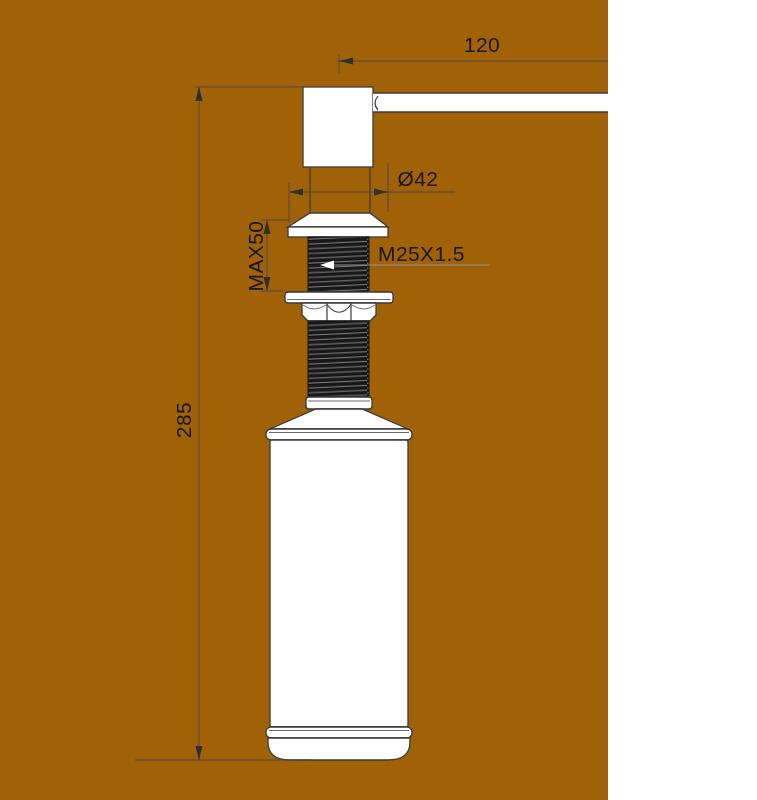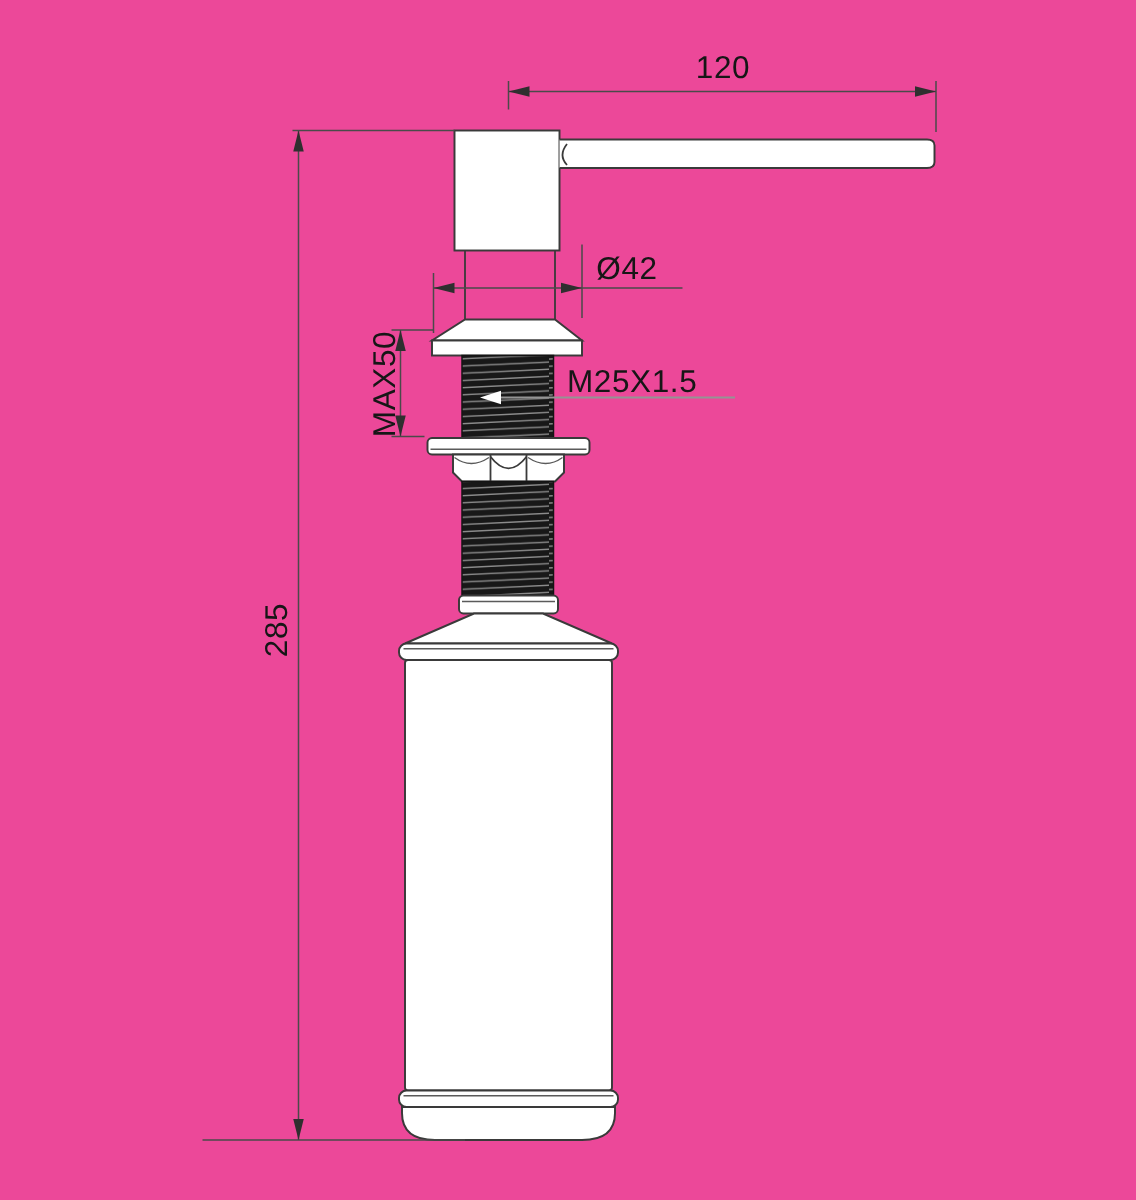--- a/index.html
+++ b/index.html
@@ -1,16 +1,16 @@
 <!DOCTYPE html>
 <html><head>
 <meta charset="utf-8">
 <style>
   html,body{margin:0;padding:0;background:#ffffff;}
-  .canvas{position:relative;width:757px;height:800px;background:#ec4899;overflow:hidden;}
+  .canvas{position:relative;width:608px;height:800px;background:#a16207;overflow:hidden;}
   svg{display:block;}
   text{font-family:"Liberation Sans",sans-serif;fill:#161616;}
   .dimtext{font-size:21px;letter-spacing:0.4px;}
   .obj{fill:#ffffff;stroke:#3a3a3a;stroke-width:1.3;}
   .objline{fill:none;stroke:#3a3a3a;stroke-width:1.2;}
   .thinline{fill:none;stroke:#5a5a5a;stroke-width:0.9;}
   .dim{fill:none;stroke:#4a4a4a;stroke-width:1;}
   .leader{fill:none;stroke:#949494;stroke-width:1.2;}
   .arrow{fill:#2f2f2f;stroke:none;}
   .thread{fill:url(#threadPat);stroke:#141414;stroke-width:1;}

